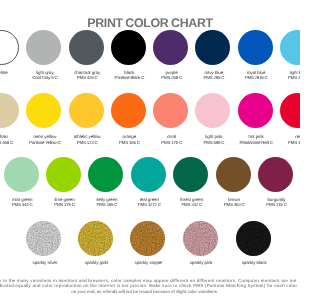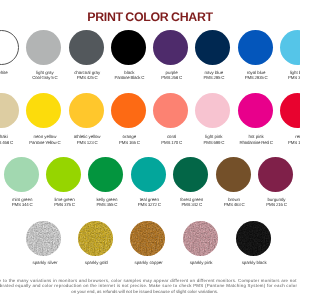--- a/index.html
+++ b/index.html
@@ -1,20 +1,20 @@
 <!DOCTYPE html>
 <html><head>
 <meta charset="utf-8">
 <style>
   html,body{margin:0;padding:0;background:#fff;}
   body{width:300px;height:300px;font-family:"Liberation Sans",sans-serif;overflow:hidden;
        -webkit-font-smoothing:antialiased;text-rendering:geometricPrecision;}
   #page{position:relative;width:300px;height:300px;background:#fff;overflow:hidden;}
-  #title{position:absolute;top:10px;left:0;width:300px;text-align:center;
-         font-size:12.4px;font-weight:bold;letter-spacing:-0.33px;word-spacing:-0.5px;color:#7f1d1d;}
+  #title{position:absolute;top:16px;left:0;width:300px;text-align:center;
+         font-size:12.4px;font-weight:bold;letter-spacing:-0.33px;word-spacing:-0.5px;color:#737373;}
   .cell{position:absolute;width:84px;text-align:center;}
   .swatch{width:35px;height:35px;border-radius:50%;margin:0 auto;position:relative;box-sizing:border-box;}
   .lbl1{position:relative;left:1.1px;font-size:4.45px;color:#333333;line-height:5.3px;margin-top:6.6px;white-space:nowrap;letter-spacing:-0.055px;}
   .lbl2{position:relative;left:1.1px;font-size:4.45px;color:#333333;line-height:5.3px;white-space:nowrap;letter-spacing:-0.23px;}
   #footer{position:absolute;left:-40px;top:277.8px;width:369.4px;text-align:center;
           font-size:4.4px;line-height:5.6px;color:#5a5a5a;}
   #footer div{white-space:nowrap;}
   .swatch.sparkle::after{content:"";position:absolute;left:0;top:0;right:0;bottom:0;border-radius:50%;
       filter:url(#glitterfx);opacity:var(--lt,0.4);background:#fff;}
   .swatch.sparkle::before{content:"";position:absolute;left:0;top:0;right:0;bottom:0;border-radius:50%;

